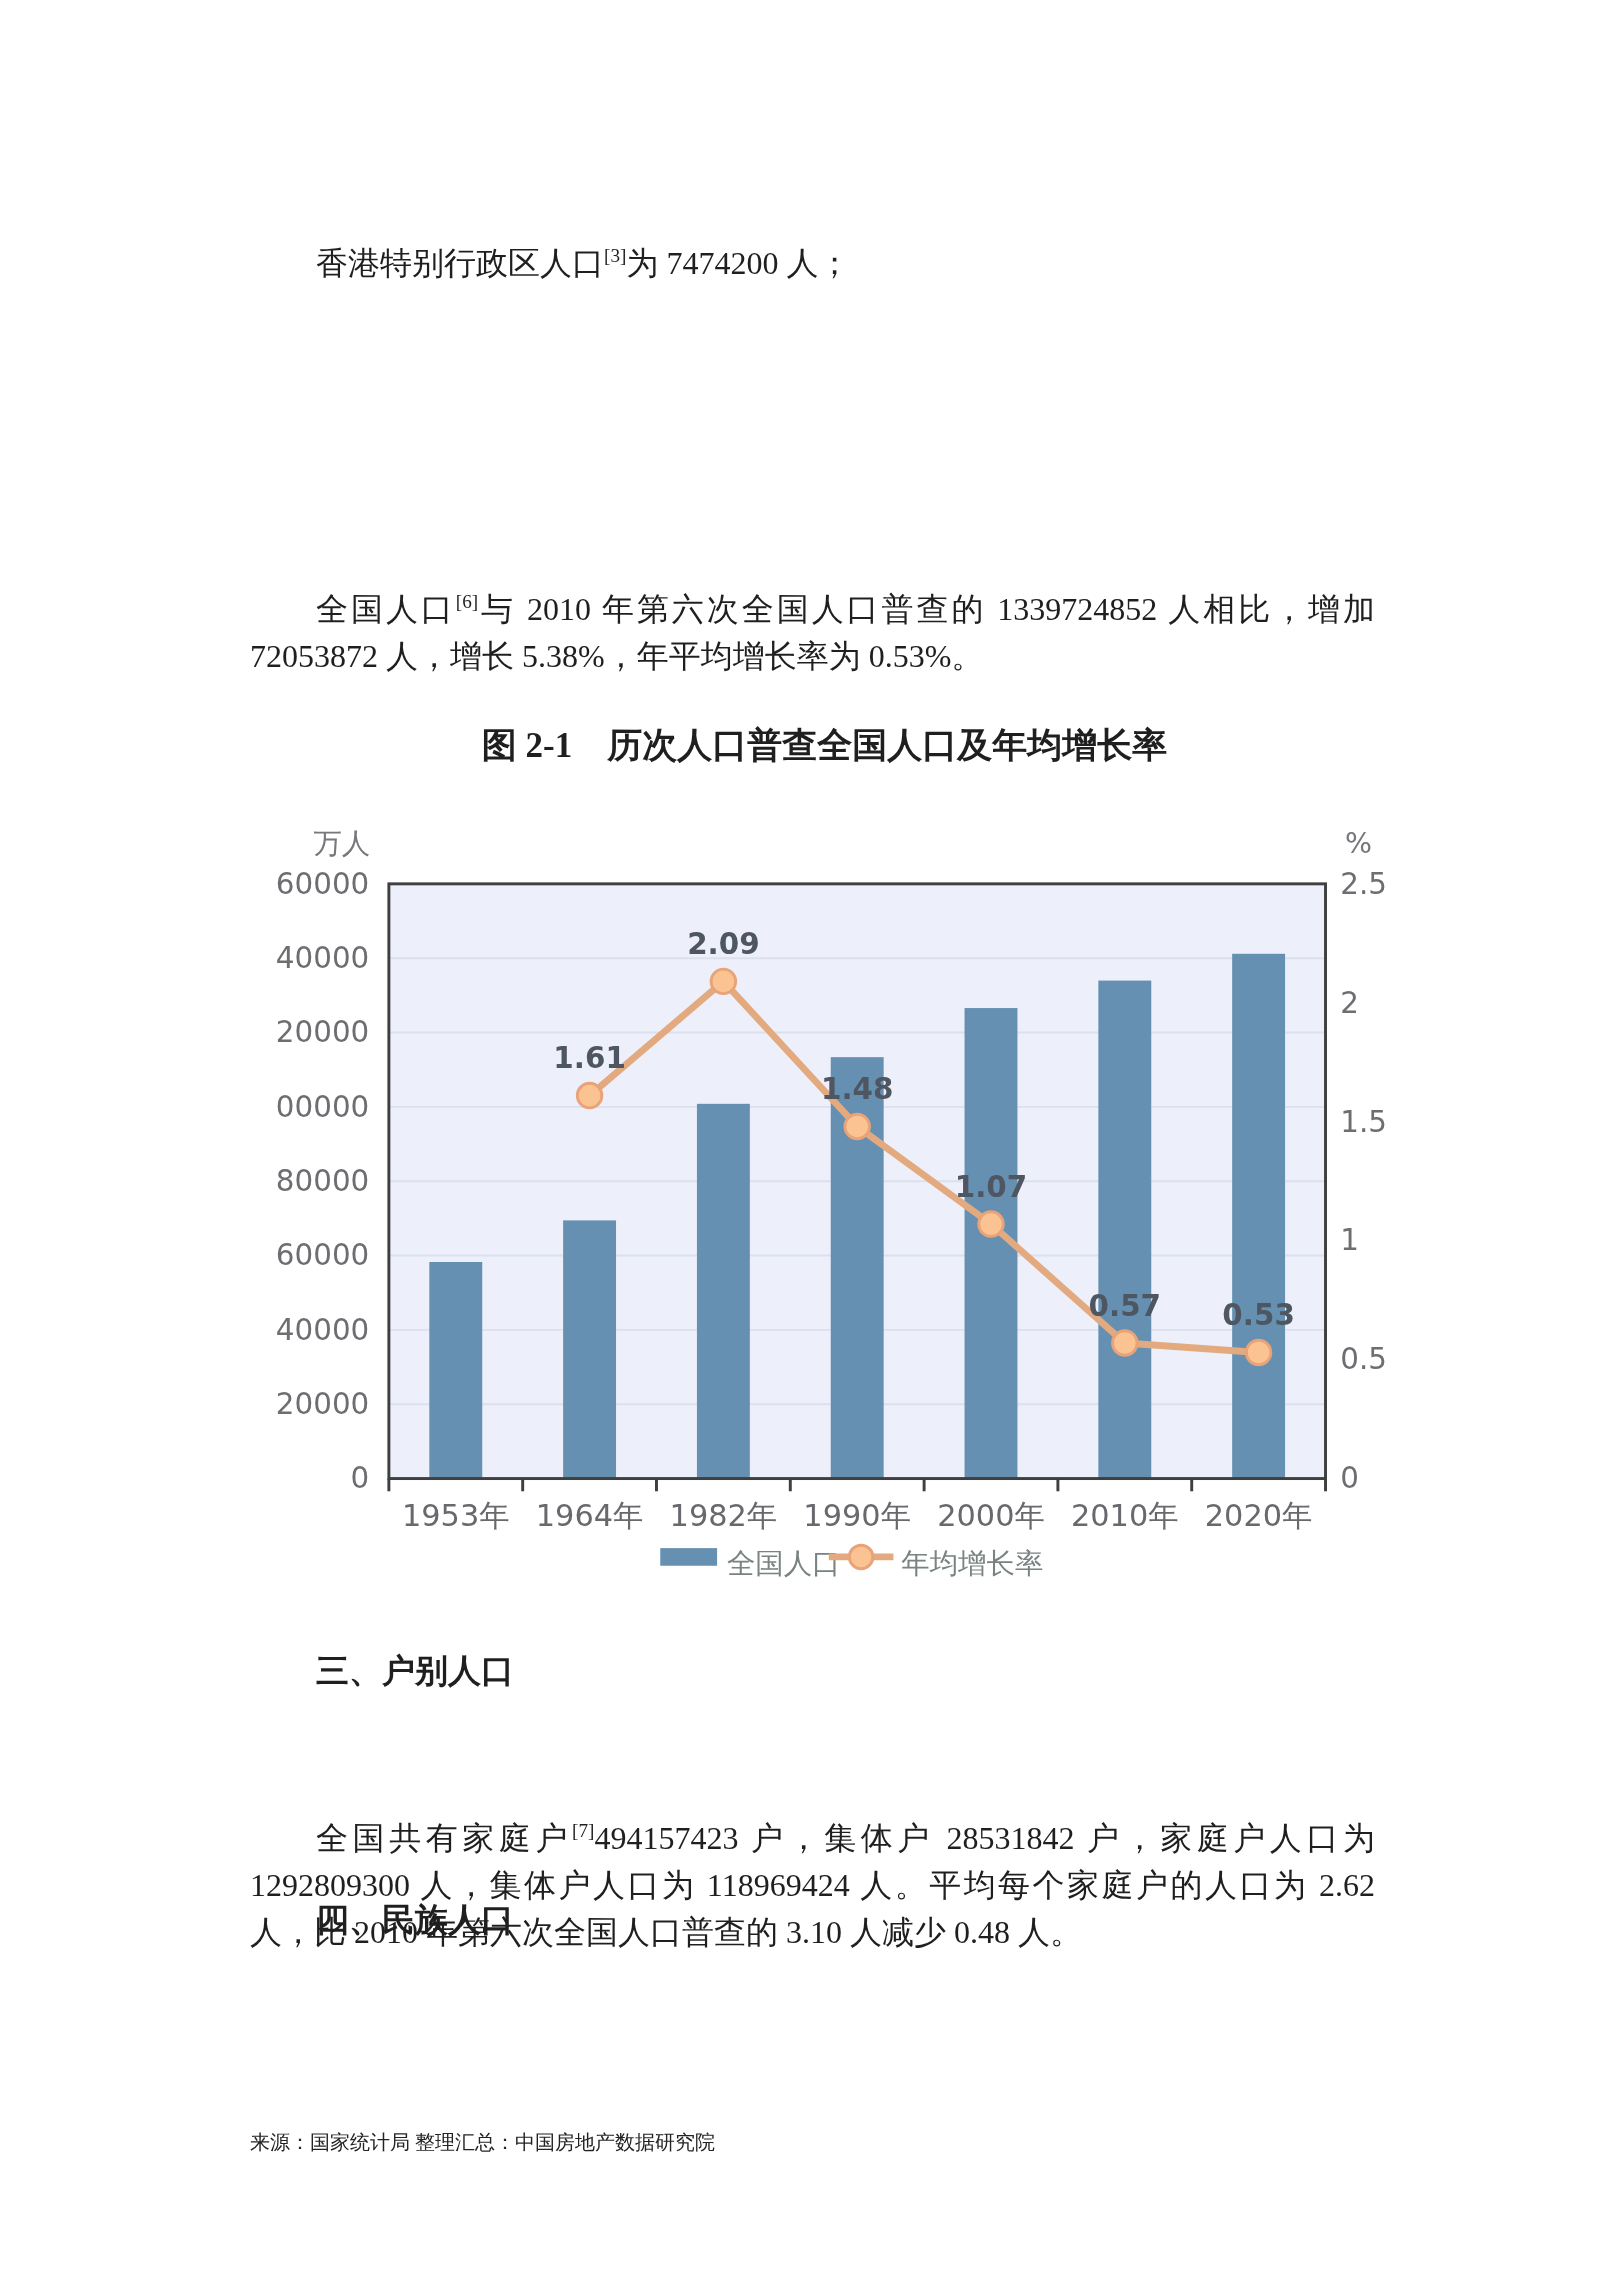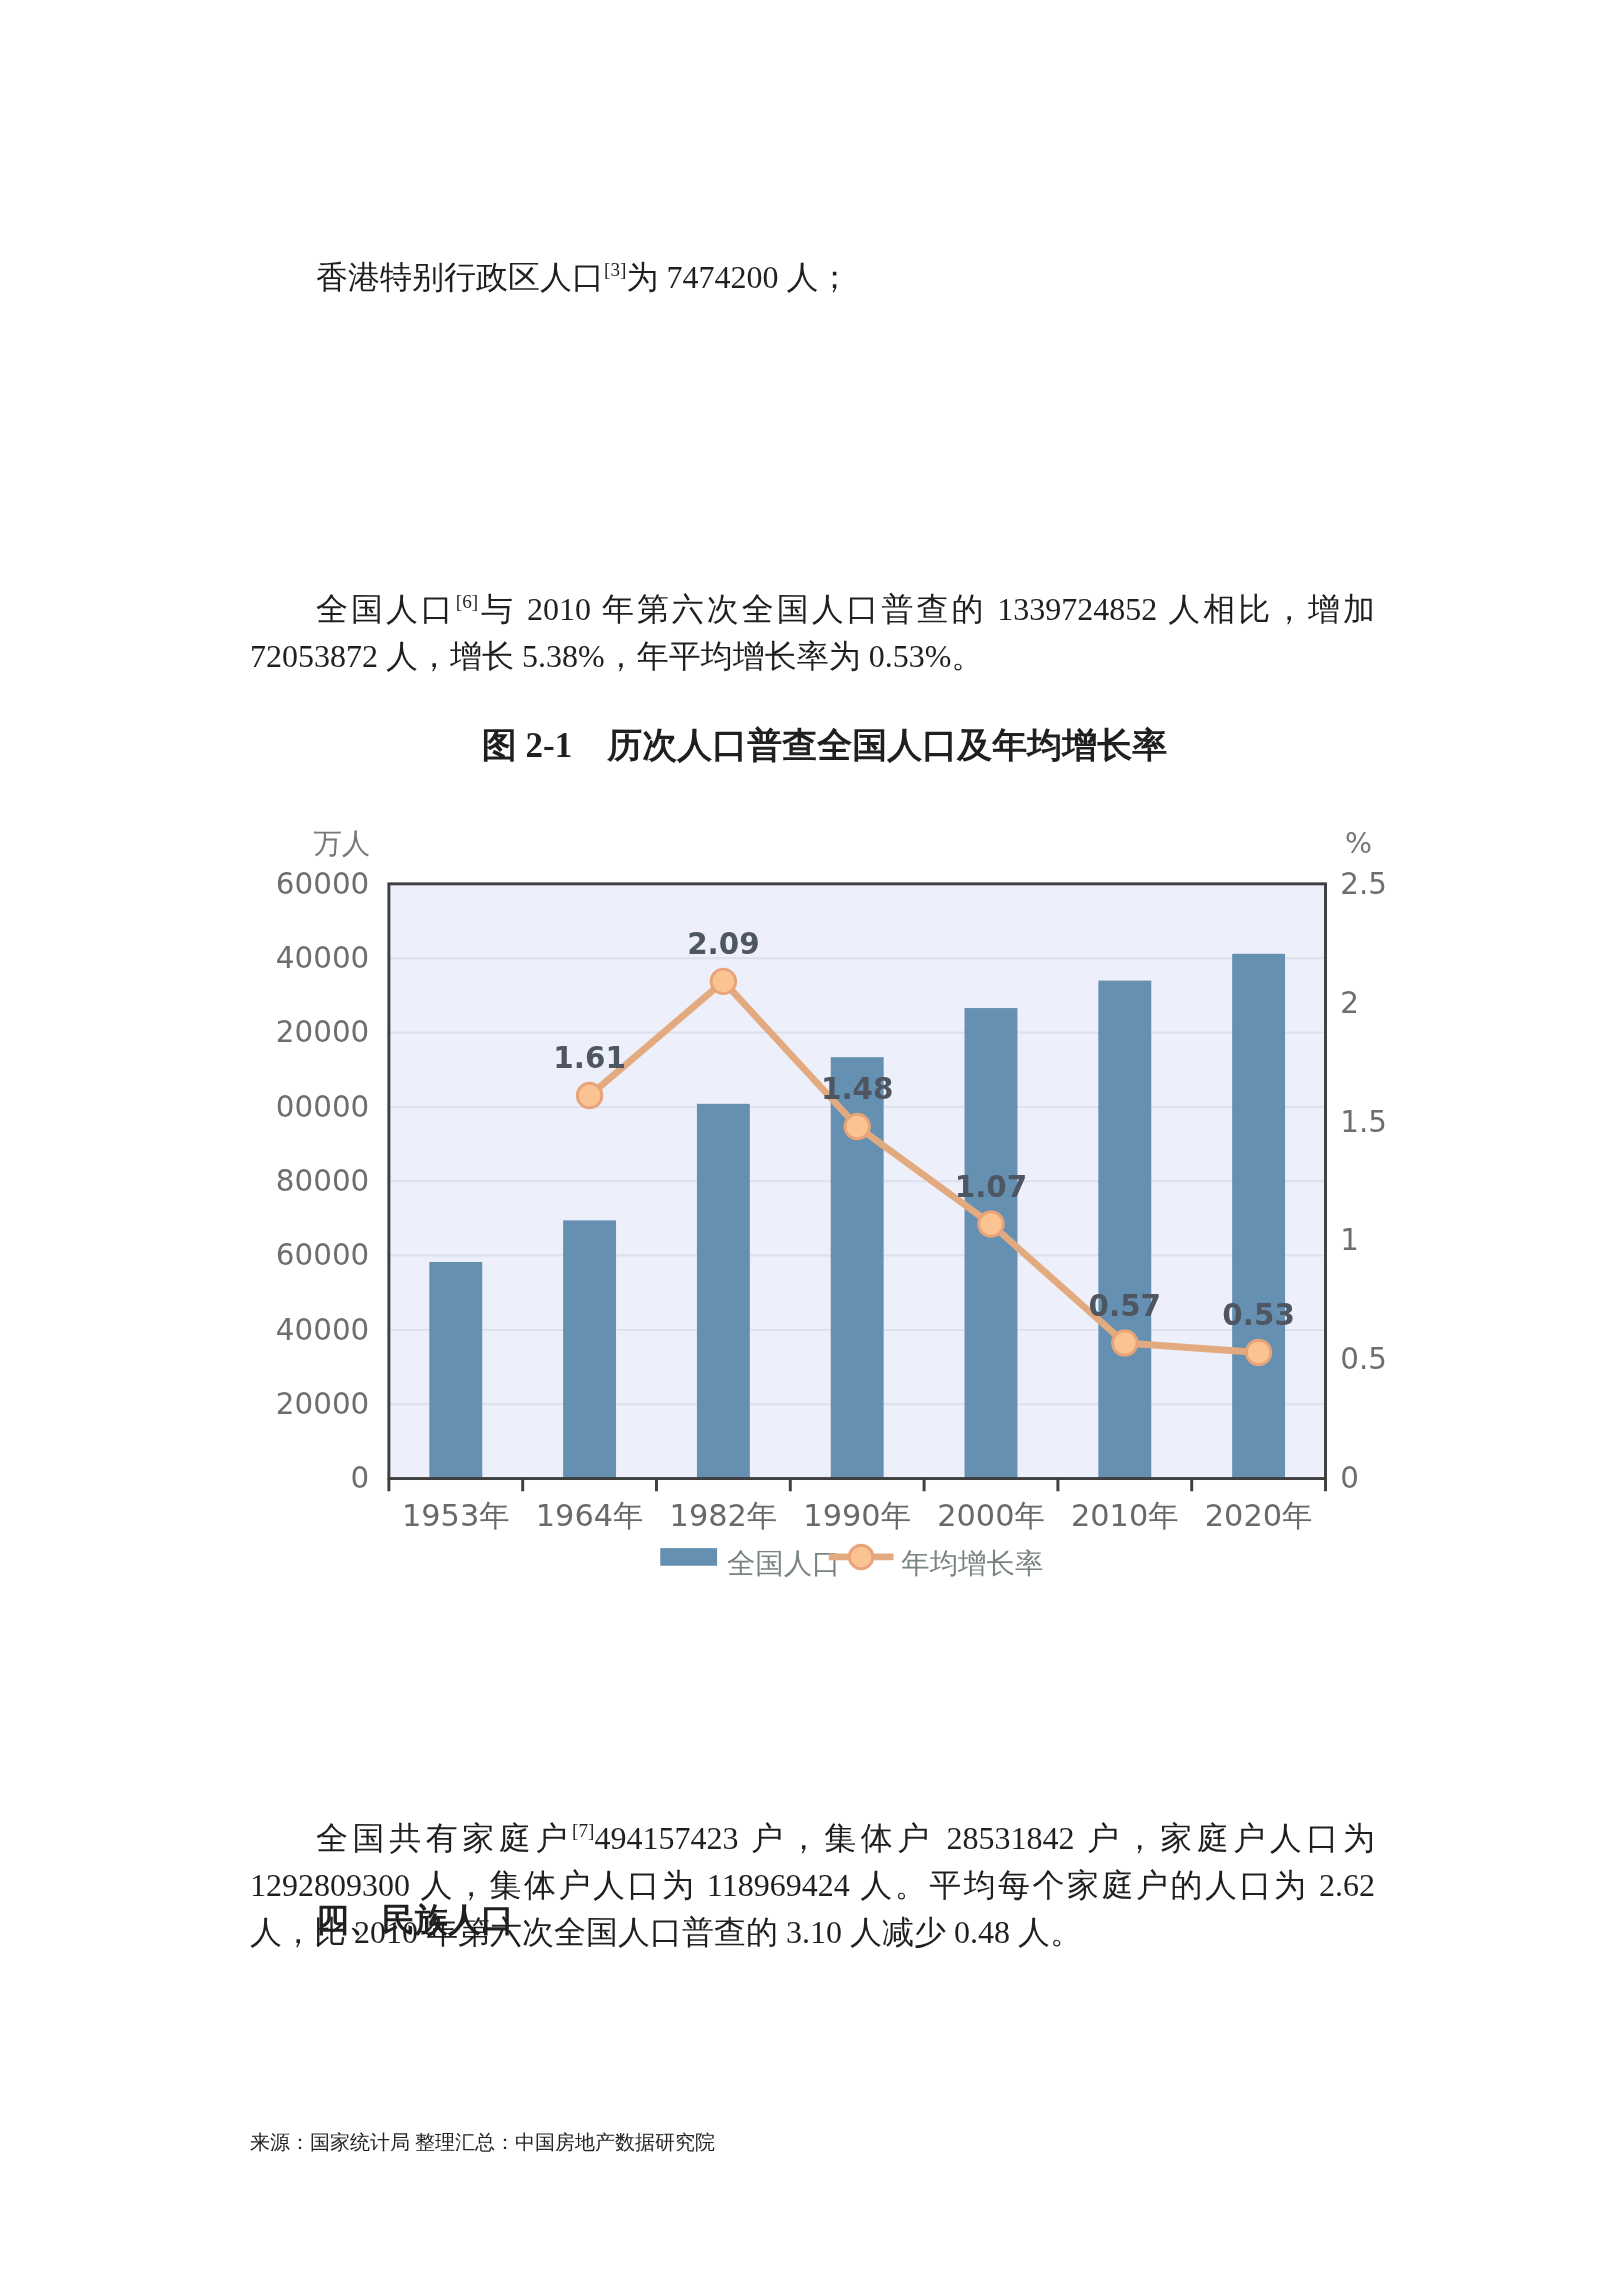--- a/index.html
+++ b/index.html
@@ -33,21 +33,21 @@
   .footer{
     position:absolute;left:250px;top:2129px;width:1125px;
     font-size:20px;color:#222;margin:0;
   }
 </style>
 </head>
 <body>
 
 <div class="page">
 
-  <p class="para indent" style="top:254px"><span>香港特别行政区人口</span><sup class="fnote">[3]</sup><span>为 7474200 人；</span></p>
+  <p class="para indent" style="top:240px"><span>香港特别行政区人口</span><sup class="fnote">[3]</sup><span>为 7474200 人；</span></p>
 
 
 
 
   <p class="para indent" style="top:586px"><span>全国人口</span><sup class="fnote">[6]</sup><span>与 2010 年第六次全国人口普查的 1339724852 人相比，增加 72053872 人，增长 5.38%，年平均增长率为 0.53%。</span></p>
 
   <p class="figtitle" style="top:722px">图 2-1　历次人口普查全国人口及年均增长率</p>
 
   <div class="chart-wrap">
     <svg id="chart" width="1137" height="774" viewBox="0 0 1160 790">
@@ -113,20 +113,21 @@
         <circle cx="1004.7142857142857" cy="535.316" r="12.5" fill="#fbc392" stroke="#e8a379" stroke-width="3"></circle>
         <text x="1004.7142857142857" y="507.31600000000003" fill="#4e5662" font-size="30" font-family="&quot;DejaVu Sans&quot;,&quot;Liberation Sans&quot;,sans-serif" text-anchor="middle" font-weight="600">0.53</text>
         <rect x="394" y="735" width="58" height="18" fill="#6590b1"></rect>
         <text x="462" y="760" fill="#798381" font-size="29" font-family="&quot;DejaVu Sans&quot;,&quot;Liberation Sans&quot;,sans-serif" text-anchor="start" font-weight="normal">全国人口</text>
         <line x1="566" y1="744" x2="632" y2="744" stroke="#e3aa80" stroke-width="7"></line>
         <circle cx="599" cy="744" r="12" fill="#fbc392" stroke="#e8a379" stroke-width="3"></circle>
         <text x="640" y="760" fill="#798381" font-size="29" font-family="&quot;DejaVu Sans&quot;,&quot;Liberation Sans&quot;,sans-serif" text-anchor="start" font-weight="normal">年均增长率</text>
       </svg>
   </div>
 
+  <h2 class="heading" style="top:1649px">三、户别人口</h2>
 
   <p class="para indent" style="top:1815px"><span>全国共有家庭户</span><sup class="fnote">[7]</sup><span>494157423 户，集体户 28531842 户，家庭户人口为 1292809300 人，集体户人口为 118969424 人。平均每个家庭户的人口为 2.62 人，比 2010 年第六次全国人口普查的 3.10 人减少 0.48 人。</span></p>
 
   <h2 class="heading" style="top:1898px">四、民族人口</h2>
 
   <p class="footer">来源：国家统计局  整理汇总：中国房地产数据研究院</p>
 
 </div>
 
 

